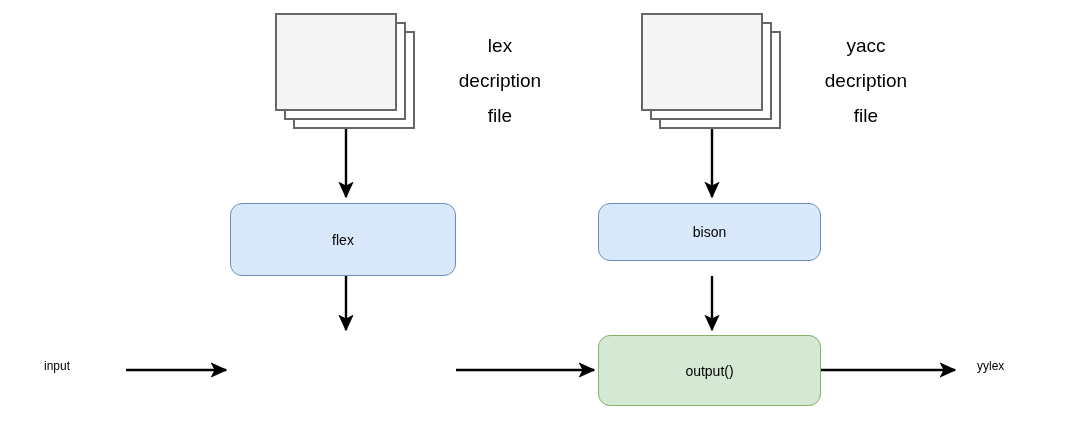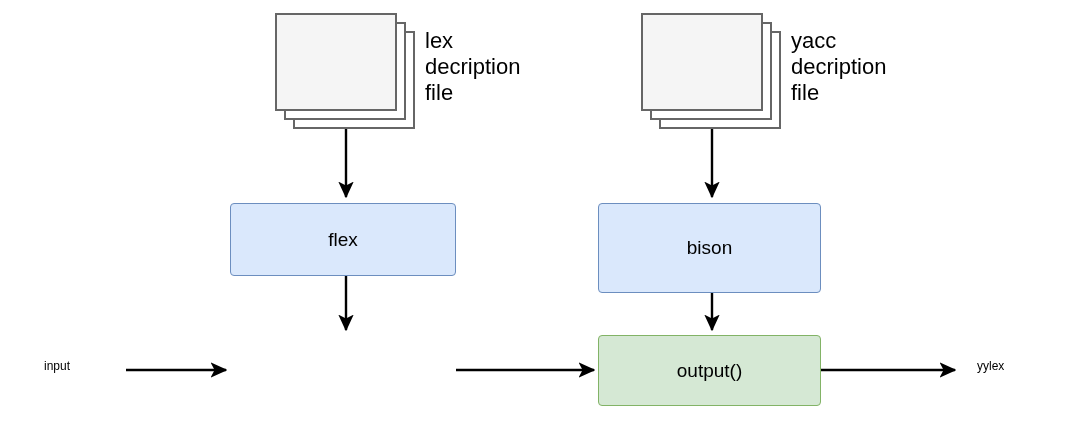--- a/index.html
+++ b/index.html
@@ -33,35 +33,36 @@
     background: #ffffff;
   }
   .doc-sheet.s3 { left: 18px; top: 18px; background: #ffffff; }
   .doc-sheet.s2 { left: 9px;  top: 9px;  background: #ffffff; }
   .doc-sheet.s1 { left: 0px;  top: 0px;  background: #f5f5f5; }
 
   
   .doc-caption {
     position: absolute;
     width: 150px;
-    font-size: 22px;
-    line-height: 26px;
+    text-align: center;
+    font-size: 19px;
+    line-height: 35px;
     color: #000000;
     white-space: pre-line;
   }
 
   
   .box {
     position: absolute;
     box-sizing: border-box;
-    border-radius: 4px;
+    border-radius: 12px;
     display: flex;
     align-items: center;
     justify-content: center;
-    font-size: 19px;
+    font-size: 14px;
     color: #000000;
   }
   .box.blue {
     background: #dae8fc;
     border: 1.6px solid #6c8ebf;
   }
   .box.green {
     background: #d5e8d4;
     border: 1.6px solid #82b366;
   }
@@ -139,21 +140,21 @@
     <div class="doc-sheet s1"></div>
   </div>
   <div class="doc-caption" style="left:791px; top:28px;">yacc
 decription
 file</div>
 
   <div class="box blue" style="left:230px; top:203px; width:226px; height:73px;">
     <span>flex</span>
   </div>
 
-  <div class="box blue" style="left:598px; top:203px; width:223px; height:90px;">
+  <div class="box blue" style="left:598px; top:203px; width:223px; height:58px;">
     <span>bison</span>
   </div>
 
 
   <div class="box green" style="left:598px; top:335px; width:223px; height:71px;">
     <span>output()</span>
   </div>
 
   <div class="edge-label" style="left:44px; top:359px;">input</div>
 

